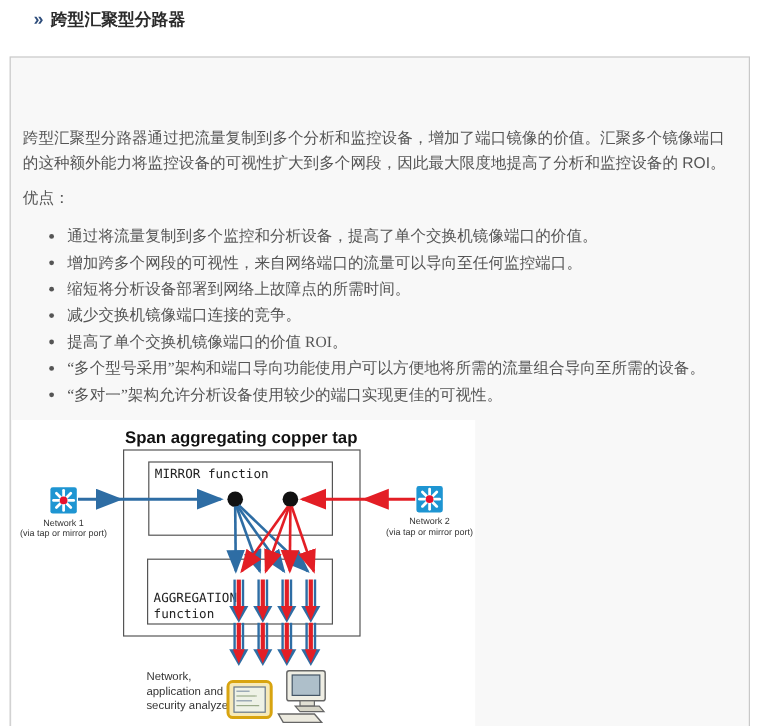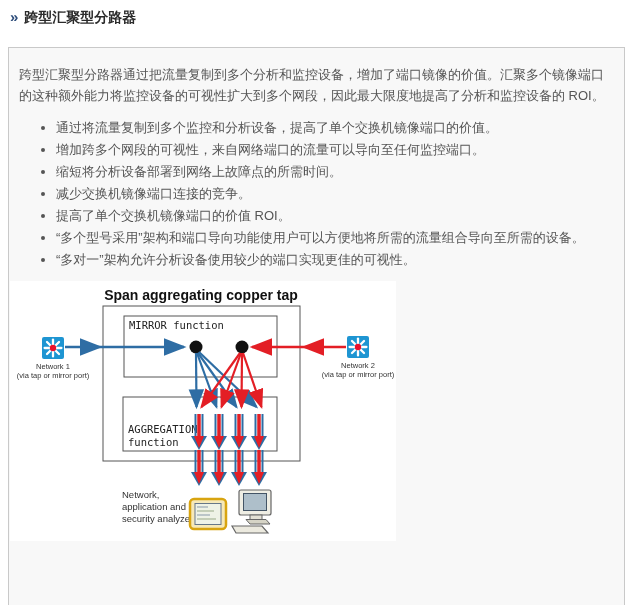--- a/index.html
+++ b/index.html
@@ -1,30 +1,30 @@
 <!DOCTYPE html>
 <html><head>
 <meta charset="utf-8">
 <style>
   * { margin:0; padding:0; box-sizing:border-box; }
   html,body { width:632px; height:605px; background:#ffffff; overflow:hidden;
               font-family:"Liberation Sans", sans-serif; }
   .page { position:relative; width:632px; height:605px; background:#fff; overflow:hidden; }
 
-  .page-header { position:absolute; left:10px; top:8px; font-size:14px; font-weight:bold; color:#2b2b2b; }
+  .page-header { position:absolute; left:28px; top:8px; font-size:14px; font-weight:bold; color:#2b2b2b; }
   .page-header .chev { color:#2e4d7b; margin-right:6px; font-size:15px; }
 
   .content-box { position:absolute; left:8px; top:47px; width:617px; height:600px;
                  background:#f8f8f8; border:1px solid #c9c9c9; }
   .box-inner { padding:16px 12px 0 10px; font-size:13px; line-height:21px; color:#555; }
   .box-inner p { margin:0; }
-  p.p1 { margin-bottom:8px; }
+  p.p1 { margin-bottom:8px;margin-top:40px; }
   p.p2 { margin-bottom:5px; }
   p.adv-head { margin-bottom:0; }
-  ul.adv-list { margin:11px 0 0 0; padding-left:37px; list-style:disc outside; }
+  ul.adv-list { margin:11px 0 0 0; padding-left:37px; list-style:disc outside;font-family:Liberation Serif, serif; }
   ul.adv-list li { line-height:22px; color:#555; }
 
   .diagram-figure { position:relative; margin:10px 0 0 -9px; width:386px; height:260px;
                     background:#ffffff; }
   svg text { font-family:"Liberation Sans", sans-serif; }
   .dtitle { font-size:14px; font-weight:bold; fill:#111; }
   .dmono  { font-size:10.5px; font-family:"DejaVu Sans Mono", monospace; fill:#222; }
   .dsmall { font-size:7.5px; fill:#333; }
   .dlabel { font-size:9.5px; fill:#333; }
   .boxline { fill:none; stroke:#555; stroke-width:1; }
@@ -36,20 +36,21 @@
 
 <div class="page">
 
   <div class="page-header">
     <span class="chev">»</span><span>跨型汇聚型分路器</span>
   </div>
 
   <div class="content-box">
     <div class="box-inner">
       <p class="p1">跨型汇聚型分路器通过把流量复制到多个分析和监控设备，增加了端口镜像的价值。汇聚多个镜像端口的这种额外能力将监控设备的可视性扩大到多个网段，因此最大限度地提高了分析和监控设备的 ROI。</p>
+      <p class="adv-head">优点：</p>
       <ul class="adv-list">
         <li>通过将流量复制到多个监控和分析设备，提高了单个交换机镜像端口的价值。</li>
         <li>增加跨多个网段的可视性，来自网络端口的流量可以导向至任何监控端口。</li>
         <li>缩短将分析设备部署到网络上故障点的所需时间。</li>
         <li>减少交换机镜像端口连接的竞争。</li>
         <li>提高了单个交换机镜像端口的价值 ROI。</li>
         <li>“多个型号采用”架构和端口导向功能使用户可以方便地将所需的流量组合导向至所需的设备。</li>
         <li>“多对一”架构允许分析设备使用较少的端口实现更佳的可视性。</li>
       </ul>
 

